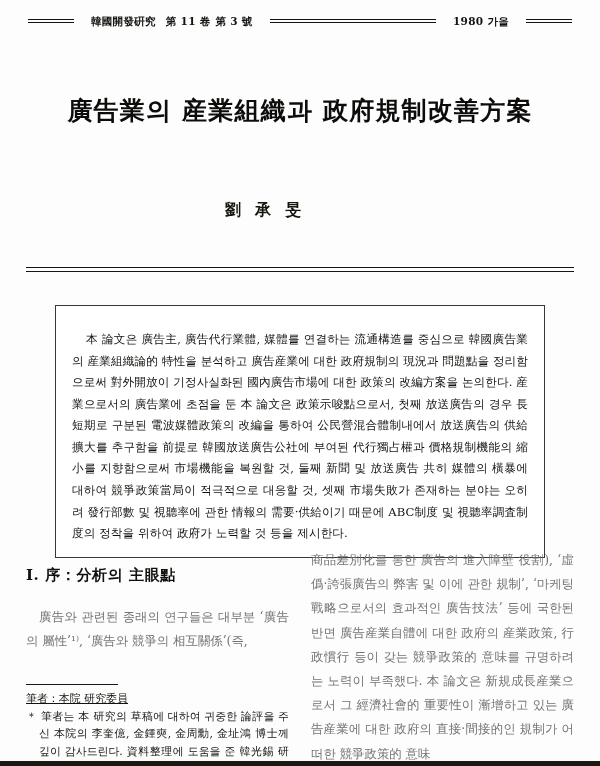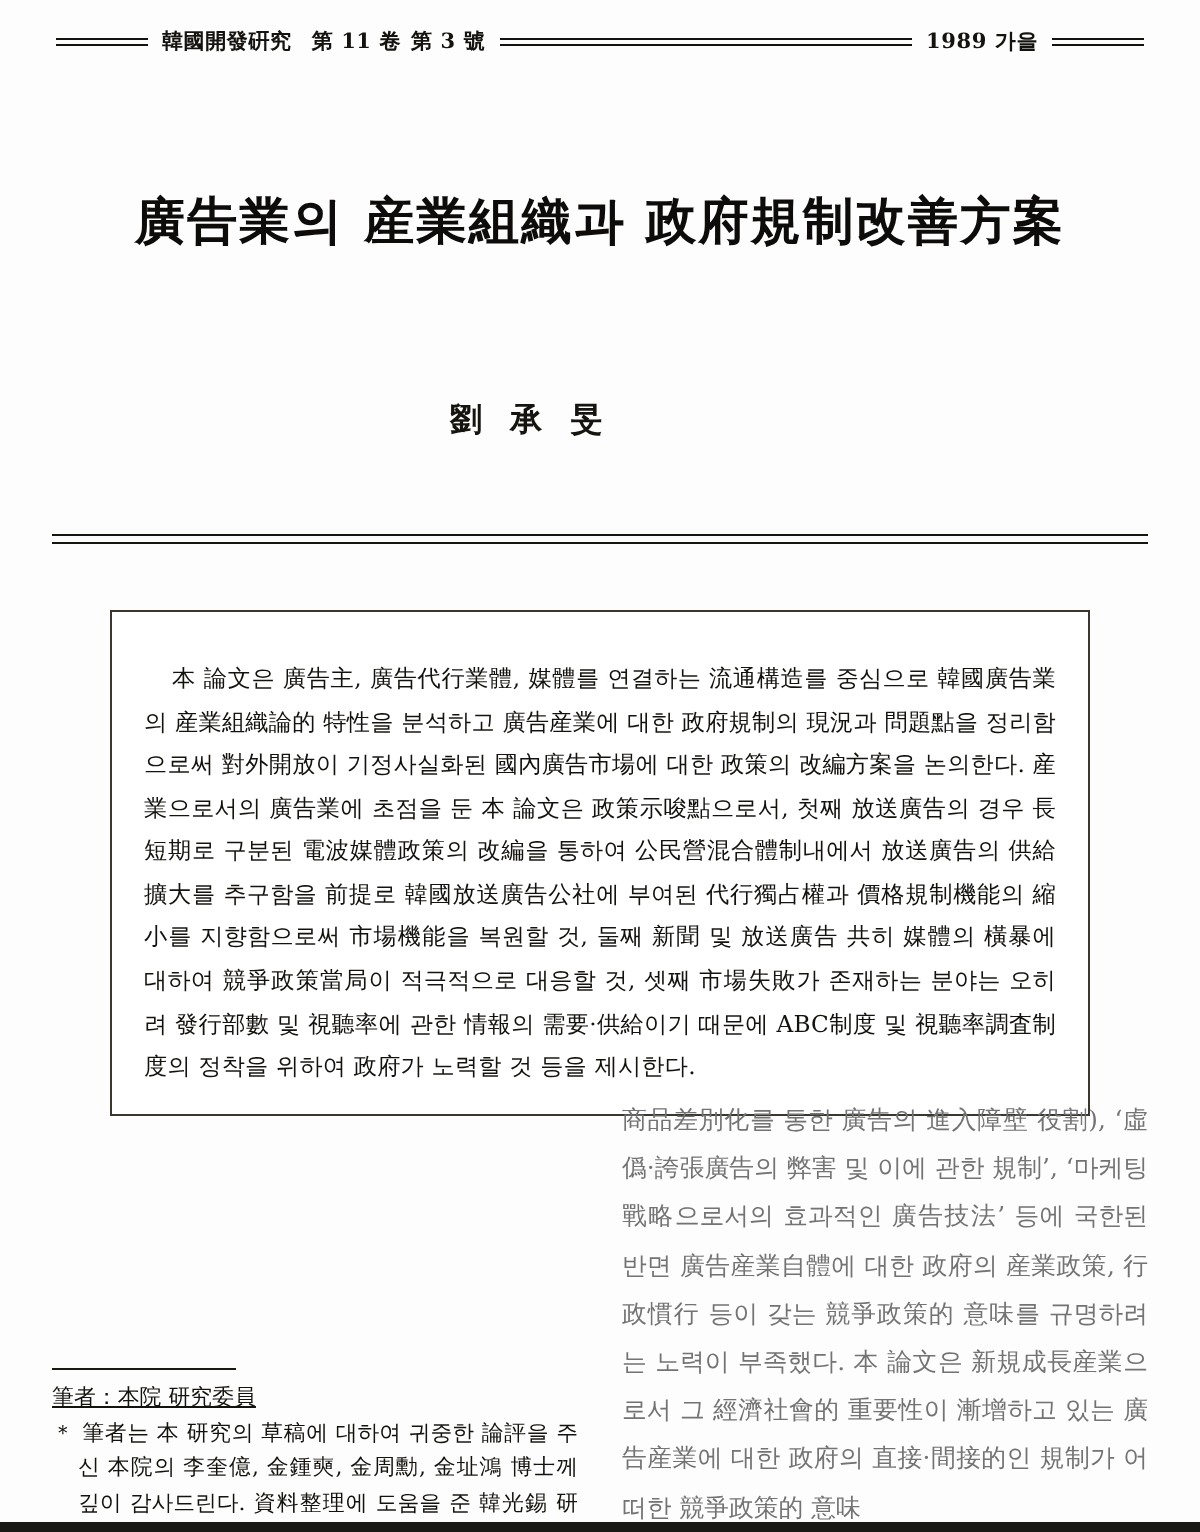--- a/index.html
+++ b/index.html
@@ -22,21 +22,21 @@
 
   
   #runhead {
     position: absolute;
     top: 12px;
     left: 28px;
     right: 28px;
     height: 18px;
     display: flex;
     align-items: center;
-    gap: 7px;
+    gap: 17px;
     font-size: 10.5px;
     letter-spacing: 0.3px;
     color: #15130f;
   }
   .rule-dbl {
     flex: 0 0 auto;
     width: 46px;
     border-top: 1.3px solid #14120f;
     border-bottom: 1.3px solid #14120f;
     height: 2px;
@@ -189,37 +189,39 @@
 </style>
 </head>
 <body>
 
 <div id="page">
 
   <div id="runhead">
     <span class="rule-dbl"></span>
     <span class="rh-text"><span>韓國開發硏究</span><span class="sp"></span><span class="sp"></span><span>第 11 卷</span><span class="sp"></span><span>第 3 號</span></span>
     <span class="rule-dbl grow"></span>
-    <span class="rh-text">1989 가을</span>
+    <span class="rh-text">1980 가을</span>
     <span class="rule-dbl"></span>
   </div>
 
   <div id="title">廣告業의  産業組織과  政府規制改善方案</div>
 
   <div id="author">劉承旻</div>
 
   <div id="sep"></div>
 
   <div id="abstract">
     <p>本 論文은 廣告主, 廣告代行業體, 媒體를 연결하는 流通構造를 중심으로 韓國廣告業의 産業組織論的 特性을 분석하고 廣告産業에 대한 政府規制의 現況과 問題點을 정리함으로써 對外開放이 기정사실화된 國內廣告市場에 대한 政策의 改編方案을 논의한다. 産業으로서의 廣告業에 초점을 둔 本 論文은 政策示唆點으로서, 첫째 放送廣告의 경우 長短期로 구분된 電波媒體政策의 改編을 통하여 公民營混合體制내에서 放送廣告의 供給擴大를 추구함을 前提로 韓國放送廣告公社에 부여된 代行獨占權과 價格規制機能의 縮小를 지향함으로써 市場機能을 복원할 것, 둘째 新聞 및 放送廣告 共히 媒體의 橫暴에 대하여 競爭政策當局이 적극적으로 대응할 것, 셋째 市場失敗가 존재하는 분야는 오히려 發行部數 및 視聽率에 관한 情報의 需要·供給이기 때문에 ABC制度 및 視聽率調査制度의 정착을 위하여 政府가 노력할 것 등을 제시한다.</p>
   </div>
 
   <div id="cols">
 
     <div class="col left">
+      <div class="sec-head">Ⅰ. 序：分析의  主眼點</div>
+      <div class="body-p">廣告와 관련된 종래의 연구들은 대부분 ‘廣告의 屬性’¹⁾, ‘廣告와 競爭의 相互關係’(즉,</div>
 
       <div id="footnote">
         <div class="fn-rule"></div>
         <div class="fn-line">筆者：本院 研究委員</div>
         <div class="fn-body fn-hang">＊ 筆者는 本 研究의 草稿에 대하여 귀중한 論評을 주신 本院의 李奎億, 金鍾奭, 金周勳, 金址鴻 博士께 깊이 감사드린다. 資料整理에 도움을 준 韓光錫 研究員, 原稿整理에 수고한 任贊順 研究</div>
       </div>
     </div>
 
     <div class="col right">
       <div class="body-p">商品差別化를 통한 廣告의 進入障壁 役割), ‘虛僞·誇張廣告의 弊害 및 이에 관한 規制’, ‘마케팅戰略으로서의 효과적인 廣告技法’ 등에 국한된 반면 廣告産業自體에 대한 政府의 産業政策, 行政慣行 등이 갖는 競爭政策的 意味를 규명하려는 노력이 부족했다. 本 論文은 新規成長産業으로서 그 經濟社會的 重要性이 漸增하고 있는 廣告産業에 대한 政府의 直接·間接的인 規制가 어떠한 競爭政策的 意味</div>

